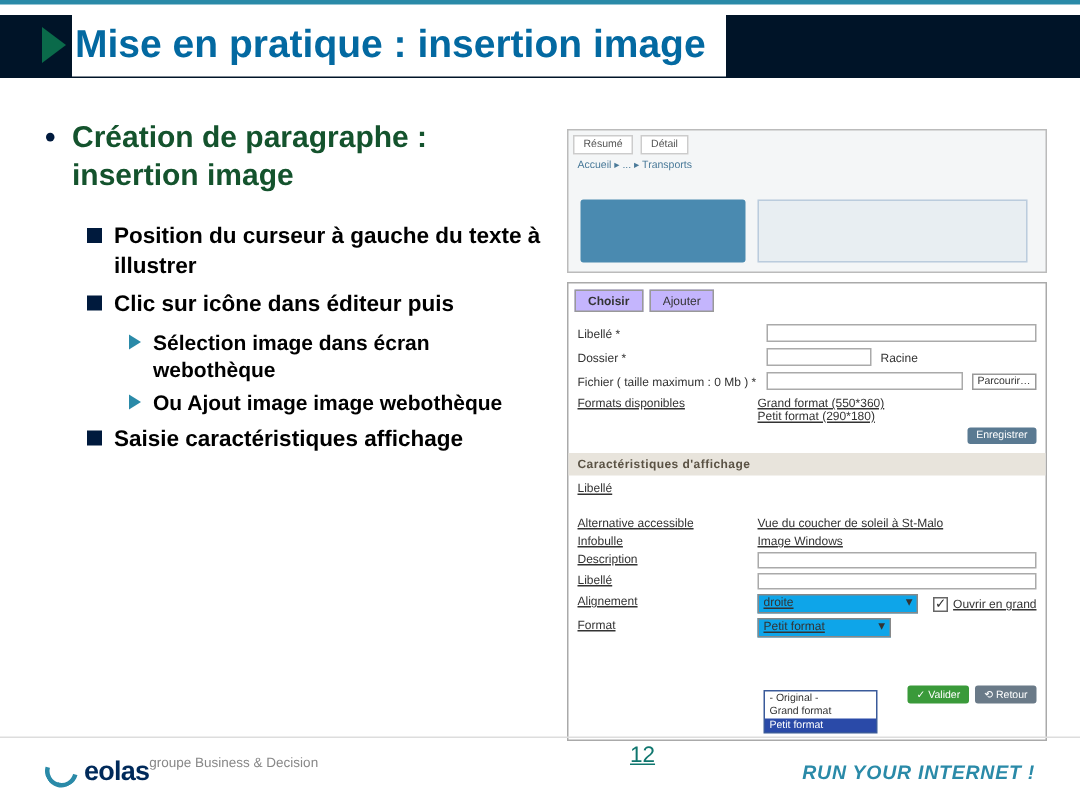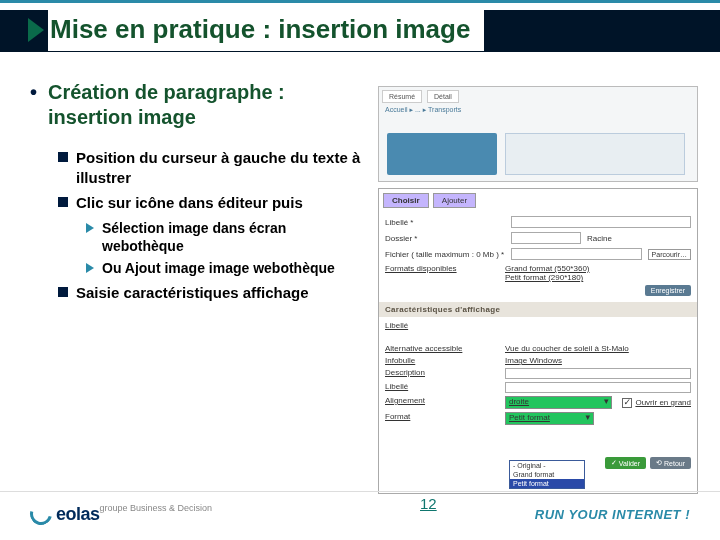--- a/index.html
+++ b/index.html
@@ -1,19 +1,19 @@
 <!DOCTYPE html>
 <html><head>
 <meta charset="utf-8">
 <style>
   * { box-sizing: border-box; margin: 0; padding: 0; }
   html, body { width: 720px; height: 540px; font-family: Arial, Helvetica, sans-serif; background: #fff; overflow: hidden; }
   .slide { position: relative; width: 720px; height: 540px; }
   .title-bar { position: absolute; top: 10px; left: 0; width: 720px; height: 42px; background: #001428; display: flex; align-items: center; }
-  .title-text { font-size: 26px; font-weight: bold; color: #14532d; background: #fff; padding: 6px 14px 6px 2px; display: flex; align-items: center; }
+  .title-text { font-size: 26px; font-weight: bold; color: #0369a1; background: #fff; padding: 6px 14px 6px 2px; display: flex; align-items: center; }
   .title-wrap { position: absolute; top: 8px; left: 28px; display: flex; align-items: center; }
   .title-arrow { width: 0; height: 0; border-top: 12px solid transparent; border-bottom: 12px solid transparent; border-left: 16px solid #0a6a4a; margin-right: 4px; }
   .content { position: absolute; top: 80px; left: 30px; width: 340px; }
   .bullet1 { font-size: 20px; font-weight: bold; color: #14532d; margin-bottom: 18px; line-height: 1.25; padding-left: 18px; position: relative; }
   .bullet1::before { content: "•"; position: absolute; left: 0; top: 0; font-size: 20px; color: #001a3d; }
   .bullet2 { font-size: 15px; font-weight: bold; color: #000; margin: 6px 0 6px 28px; line-height: 1.3; position: relative; padding-left: 18px; }
   .bullet2::before { content: ""; position: absolute; left: 0; top: 4px; width: 10px; height: 10px; background: #001a3d; }
   .bullet3 { font-size: 14px; font-weight: bold; color: #000; margin: 4px 0 4px 56px; line-height: 1.3; position: relative; padding-left: 16px; }
   .bullet3::before { content: ""; position: absolute; left: 0; top: 4px; width: 0; height: 0; border-top: 5px solid transparent; border-bottom: 5px solid transparent; border-left: 8px solid #2a8aa8; }
   .footer { position: absolute; bottom: 0; left: 0; width: 720px; height: 52px; display: flex; align-items: center; justify-content: space-between; padding: 0 30px; }
@@ -38,21 +38,21 @@
   .shot2 .tab { display:inline-block; padding:2px 8px; border:1px solid #999; background:#c4b5fd; margin-right:2px;}
   .shot2 .field { display:flex; margin:4px 6px; align-items:center; gap:6px;}
   .shot2 .field .lbl { width:120px; white-space:nowrap; overflow:hidden;}
   .shot2 .field .inp { flex:1; height:12px; border:1px solid #aaa; background:#fff;}
   .shot2 .half .inp { width:70px; flex:none;}
   .shot2 .btn { display:inline-block; padding:2px 6px; background:#5a7a92; color:#fff; font-size:7px; border-radius:2px;}
   .shot2 .section { background:#e8e4dc; padding:3px 6px; margin:6px 0 4px 0; font-weight:bold; color:#5a5244; letter-spacing:0.3px;}
   .shot2 .pair { display:flex; margin:3px 6px; gap:10px;text-decoration:underline;}
   .shot2 .pair .lbl { width:110px;}
   .shot2 .pair .val { flex:1; color:#333;}
-  .shot2 .select { flex:1; height:13px; border:1px solid #888; background:#22c55e; position:relative;}
+  .shot2 .select { flex:1; height:13px; border:1px solid #888; background:#0ea5e9; position:relative;}
   .shot2 .select::after { content:"▾"; position:absolute; right:3px; top:-1px; font-size:9px;}
   .shot2 .chk { width:10px; height:10px; border:1px solid #666; display:inline-block; margin-right:3px; background:#fff; position:relative;}
   .shot2 .chk::after { content:"✓"; position:absolute; left:0; top:-2px; font-size:9px;}
   .shot2 .footerbtns { position:absolute; bottom:24px; right:6px; display:flex; gap:4px;}
   .shot2 .gbtn { padding:2px 6px; color:#fff; font-size:7px; border-radius:2px; display:flex; align-items:center; gap:2px;}
   .shot2 .dropdown { position:absolute; bottom:4px; left:130px; width:76px; border:1px solid #3a5a9a; background:#fff; font-size:7px;}
   .shot2 .dropdown div { padding:1px 3px;}
   .shot2 .dropdown .sel { background:#2a4aa8; color:#fff;}
 </style>
 </head>

